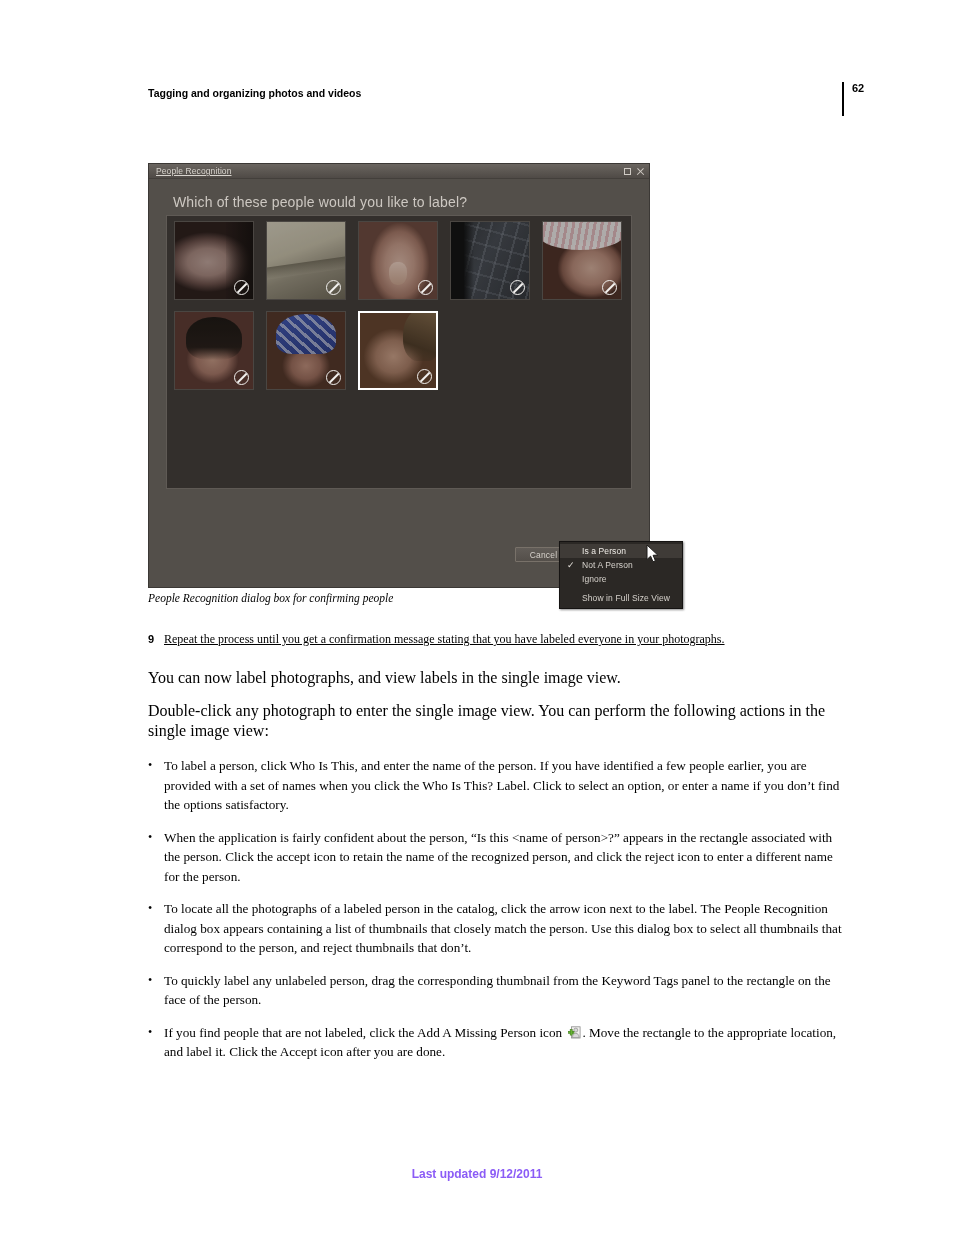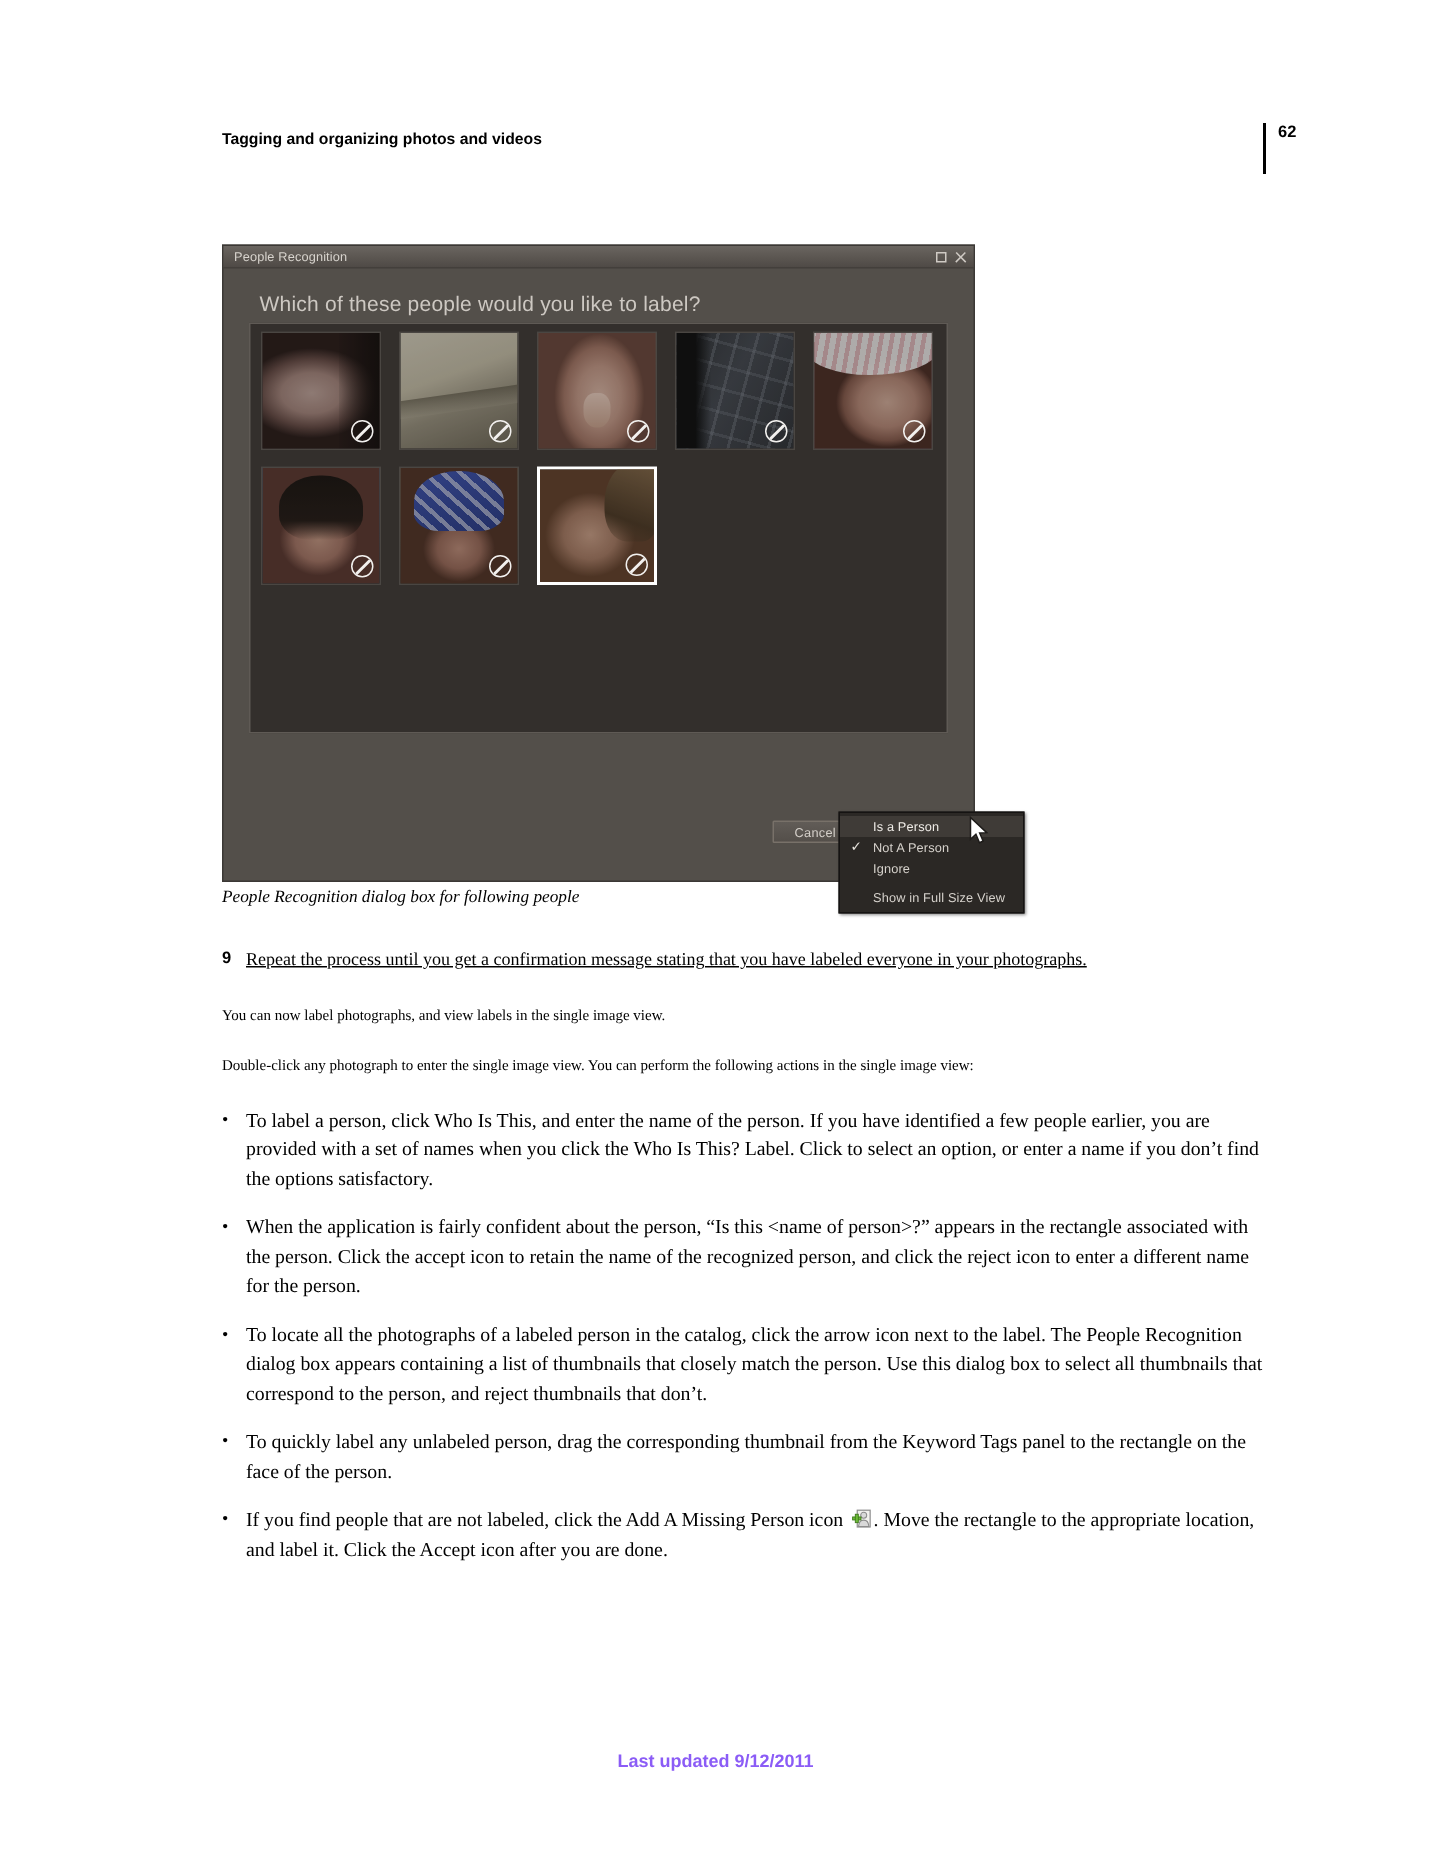--- a/index.html
+++ b/index.html
@@ -81,20 +81,21 @@
     align-items: center;
     padding: 0 4px 0 7px;
     box-sizing: border-box;
   }
   .pr-title {
     font-size: 8.5px;
     color: #d8d4ce;
     letter-spacing: 0.1px;
     flex: 1;
     line-height: 10px;
+    text-decoration: underline;
   }
   .pr-winbtns {
     display: flex;
     align-items: center;
     gap: 5px;
   }
   .win-restore {
     width: 7px;
     height: 7px;
     border: 1px solid #cfcac4;
@@ -423,21 +424,21 @@
   }
   .sec-heading {
     font-family: "Liberation Sans", sans-serif;
     font-weight: bold;
     font-size: 12px;
     margin-top: 26px;
     margin-bottom: 7px;
     letter-spacing: -0.1px;
   }
   .para {
-    font-size: 10px;
+    font-size: 16px;
     line-height: 19.5px;
     margin-bottom: 14px;
   }
   .para.tight { margin-bottom: 16px; }
 
   .bullet-list {
     margin: 0;
     padding: 0;
     list-style: none;
   }
@@ -586,21 +587,21 @@
       <i style="left:3px;top:2px"></i>
         <i style="left:5px;top:2px"></i>
       <i style="left:1px;top:4px"></i>
         <i style="left:3px;top:4px"></i>
         <i style="left:5px;top:4px"></i>
     </div>
 
   </div>
 </div>
 
-<div class="fig-caption">People Recognition dialog box for following people</div>
+<div class="fig-caption">People Recognition dialog box for confirming people</div>
 
 <div class="content">
 
   <div class="numbered-step">
     <div class="step-num">9</div>
     <div class="step-body">Repeat the process until you get a confirmation message stating that you have labeled everyone in your photographs.</div>
   </div>
 
 
   <div class="para">You can now label photographs, and view labels in the single image view.</div>

